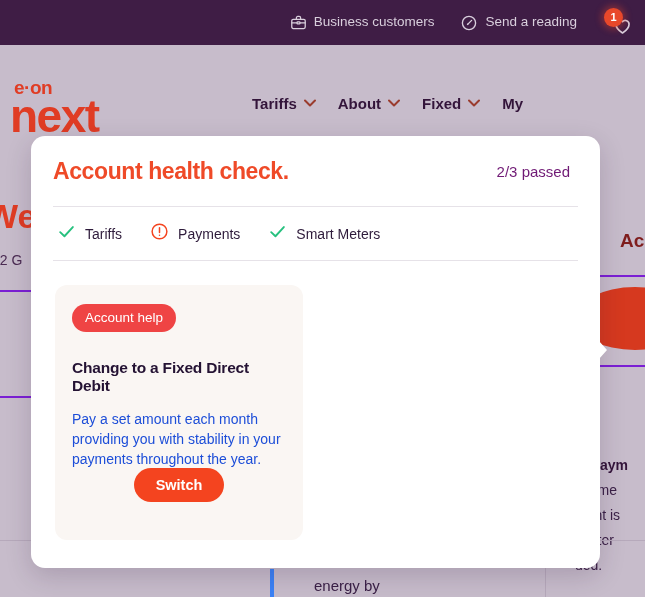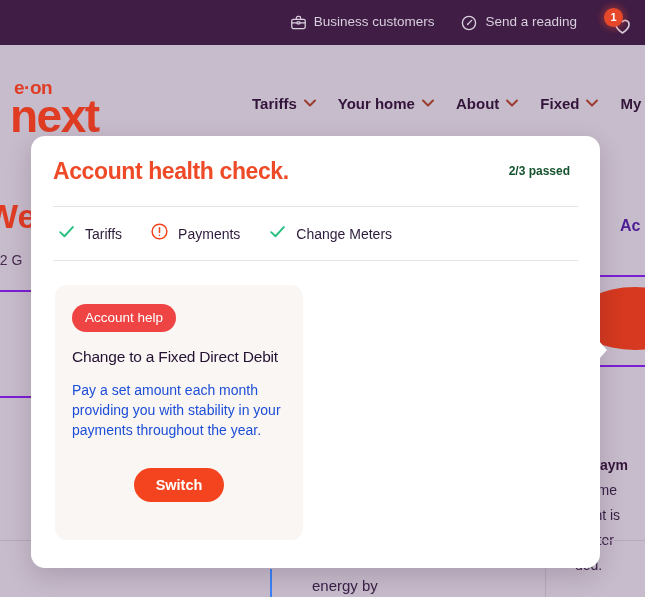--- a/index.html
+++ b/index.html
@@ -75,22 +75,22 @@
     position: absolute; left: -8px; top: 117px;
     font-size: 14px; color: #4a2a52; white-space: nowrap;
   }
   .bg-panel {
     position: absolute; left: -60px; top: 155px;
     width: 95px; height: 108px;
     border-top: 2px solid #7b1fd4; border-bottom: 2px solid #7b1fd4;
     box-sizing: border-box;
   }
   .bg-right-head {
-    position: absolute; left: 620px; top: 82px;
-    font-size: 16px; font-weight: bold; color: #4c1d95; white-space: nowrap;
+    position: absolute; left: 620px; top: 95px;
+    font-size: 19px; font-weight: bold; color: #7f1d1d; white-space: nowrap;
   }
   .bg-right-card {
     position: absolute; left: 575px; top: 152px;
     width: 120px; height: 63px; border-radius: 50%;
     background: #d6391f;
   }
   .bg-right-rule-a {
     position: absolute; left: 590px; top: 140px; width: 60px; height: 0;
     border-top: 2px solid #7b1fd4;
   }
@@ -98,21 +98,21 @@
     position: absolute; left: 590px; top: 230px; width: 60px; height: 0;
     border-top: 2px solid #7b1fd4;
   }
   .bg-right-para {
     position: absolute; left: 575px; top: 318px; width: 110px;
     color: #3b2147; font-size: 14px; line-height: 25px; white-space: nowrap;
   }
   .bg-right-para b { color: #33143a; }
   .bg-bottom-cell {
     position: absolute; left: 270px; top: 434px; width: 275px; height: 28px;
-    border-left: 2px solid #3b82f6;
+    border-left: 4px solid #3b82f6;
   }
   .bg-bottom-text {
     position: absolute; left: 40px; top: 8px;
     font-size: 15px; color: #3b2147; white-space: nowrap;
   }
   .bg-bottom-divider {
     position: absolute; left: 545px; top: 424px; width: 0; height: 40px;
     border-left: 1px solid #b6a9bb;
   }
   .bg-top-rule {
@@ -137,21 +137,21 @@
   }
   .modal-head {
     height: 70px; display: flex; align-items: center;
     padding: 0 30px 0 22px; box-sizing: border-box;
   }
   .modal-title {
     font-size: 23px; font-weight: bold; color: #ef4a28;
     letter-spacing: -0.4px; flex: 1;
   }
   .modal-passed {
-    font-size: 12px; font-weight: bold; color: #14532d; white-space: nowrap;
+    font-size: 15px; font-weight: normal; color: #701a75; white-space: nowrap;
   }
   .modal-sep {
     height: 1px; background: #e6e2e8; margin: 0 22px;
   }
   .status-row {
     height: 53px; display: flex; align-items: center;
     padding-left: 26px; gap: 28px;
   }
   .status-item { display: flex; align-items: center; gap: 9px; }
   .status-label { font-size: 14px; color: #2e1b3b; white-space: nowrap; }
@@ -161,21 +161,21 @@
     width: 248px; height: 255px;
     background: #faf6f3; border-radius: 12px;
     box-sizing: border-box; padding: 19px 17px 0 17px;
     position: relative;
   }
   .pill {
     display: inline-block; background: #ef4444; color: #fff;
     font-size: 13.5px; border-radius: 16px; padding: 6px 13px 7px 13px;
   }
   .hcard-title {
-    margin-top: 16px; font-size: 15.5px; font-weight: normal;
+    margin-top: 27px; font-size: 15.5px; font-weight: bold;
     color: #241233; letter-spacing: -0.2px;
   }
   .hcard-text {
     margin-top: 14px; font-size: 14px; color: #1d4ed8; line-height: 20px;
   }
   .switch-btn {
     position: absolute; left: 79px; top: 183px;
     width: 90px; height: 34px; border-radius: 26px;
     background: #f4441f; color: #fff;
     font-size: 14.5px; font-weight: bold;
@@ -226,28 +226,20 @@
   <div class="navbar"></div>
 
   <div class="logo">
     <span class="l1">e·on</span>
     <span class="l2">next</span>
   </div>
 
   <div class="navitems">
     <div class="navitem">
       <span>Tariffs</span>
-      <span class="chev">
-        <svg width="12" height="8" viewBox="0 0 12 8" fill="none" stroke="#9a3c2e" stroke-width="2" stroke-linecap="round" stroke-linejoin="round">
-            <path d="M1 1.5 6 6.5 11 1.5"></path>
-          </svg>
-      </span>
-    </div>
-    <div class="navitem">
-      <span>Your home</span>
       <span class="chev">
         <svg width="12" height="8" viewBox="0 0 12 8" fill="none" stroke="#9a3c2e" stroke-width="2" stroke-linecap="round" stroke-linejoin="round">
             <path d="M1 1.5 6 6.5 11 1.5"></path>
           </svg>
       </span>
     </div>
     <div class="navitem">
       <span>About</span>
       <span class="chev">
         <svg width="12" height="8" viewBox="0 0 12 8" fill="none" stroke="#9a3c2e" stroke-width="2" stroke-linecap="round" stroke-linejoin="round">
@@ -333,21 +325,21 @@
         </span>
         <span class="status-label">Payments</span>
       </div>
 
       <div class="status-item">
         <span>
           <svg width="19" height="19" viewBox="0 0 24 24" fill="none" stroke="#27c17f" stroke-width="2.4" stroke-linecap="round" stroke-linejoin="round">
               <path d="M4 12.8 9.4 18 20 6.4"></path>
             </svg>
         </span>
-        <span class="status-label">Change Meters</span>
+        <span class="status-label">Smart Meters</span>
       </div>
     </div>
 
     <div class="modal-sep"></div>
 
     <div class="modal-body">
       <div class="hcard">
         <span class="pill">Account help</span>
         <div class="hcard-title">Change to a Fixed Direct Debit</div>
         <div class="hcard-text">Pay a set amount each month providing you with stability in your payments throughout the year.</div>

